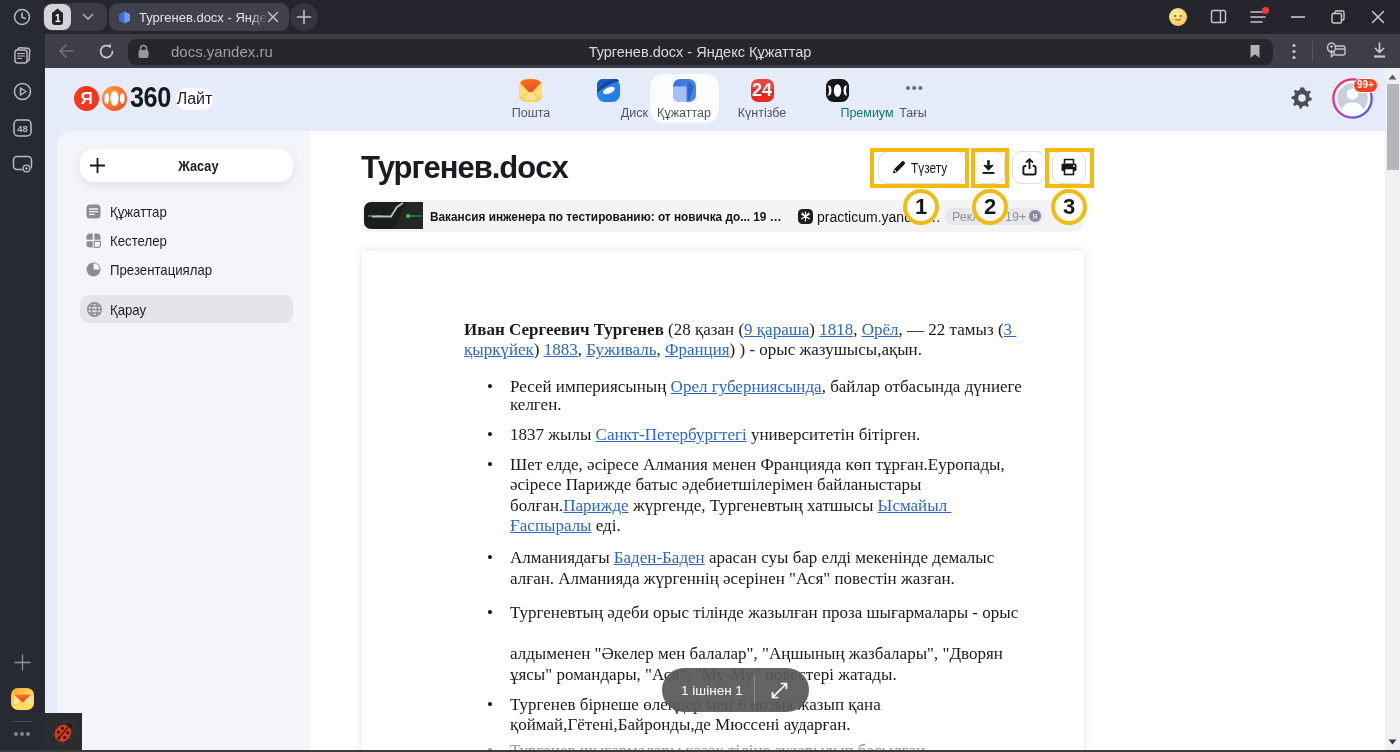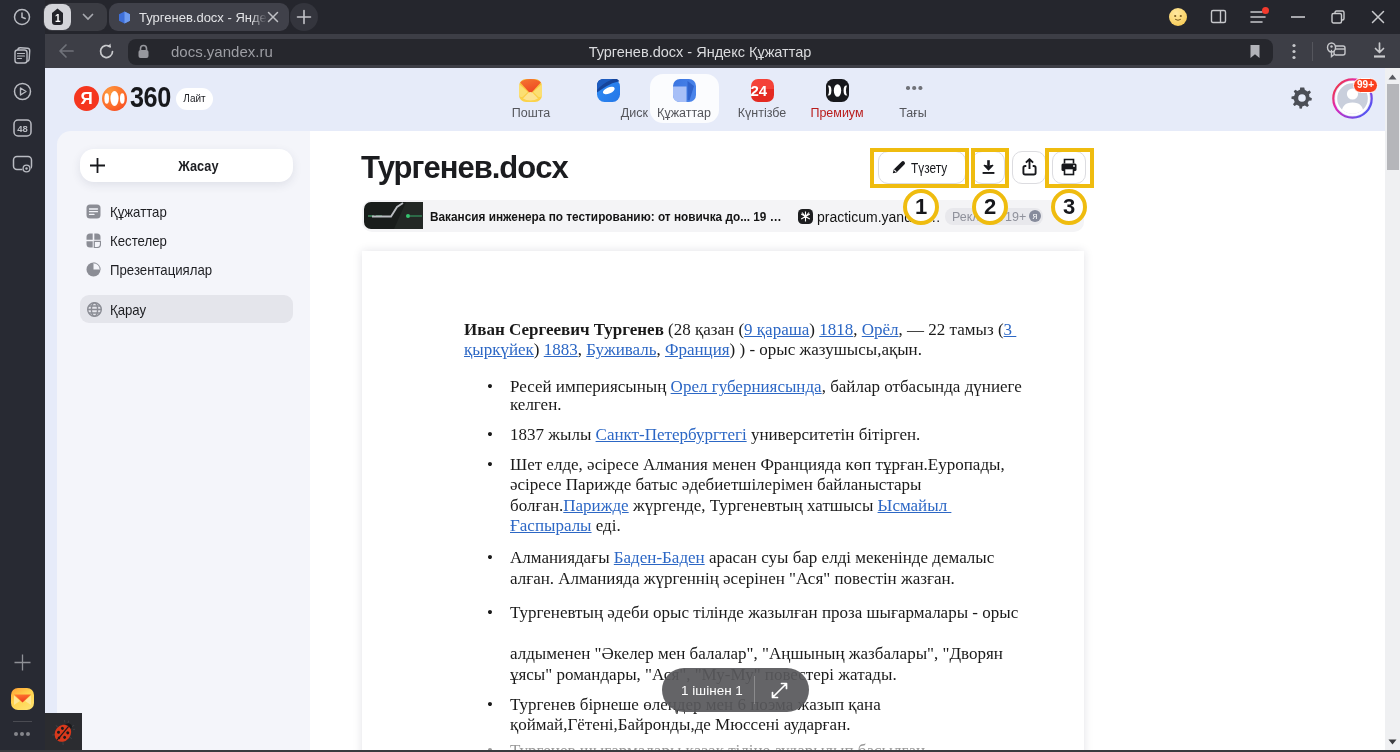--- a/index.html
+++ b/index.html
@@ -158,21 +158,21 @@
         <stop offset="0.6" stop-color="#fc6a2a"></stop>
         <stop offset="1" stop-color="#f43b1e"></stop>
       </radialGradient>
     </defs>
   <circle cx="12.5" cy="12.5" r="12.5" fill="url(#o360)"></circle>
   <ellipse cx="12.5" cy="12.5" rx="4.1" ry="7.6" fill="#fff"></ellipse>
   <ellipse cx="4.7" cy="12.5" rx="2.3" ry="5.3" fill="#fff"></ellipse>
   <ellipse cx="20.3" cy="12.5" rx="2.3" ry="5.3" fill="#fff"></ellipse>
 </svg>
 <div class="abs" style="left:130px;top:81px;font-size:29px;font-weight:bold;color:#17181c;letter-spacing:-0.5px;transform:scaleX(0.87);transform-origin:0 0;">360</div>
-<div class="abs" style="left:176px;top:88px;width:37px;height:22px;background:#fff;border-radius:11px;text-align:center;font-size:10px;font-weight:500;color:#1d1e22;line-height:22px;">Лайт</div>
+<div class="abs" style="left:176px;top:88px;width:37px;height:22px;background:#fff;border-radius:11px;text-align:center;font-size:16px;font-weight:500;color:#1d1e22;line-height:22px;">Лайт</div>
 
 <div class="abs" style="left:650px;top:74px;width:69px;height:49px;background:#fbfcfe;border-radius:13px;"></div>
 
 <svg class="abs" style="left:519px;top:79px;" width="23" height="23" viewBox="0 0 23 23">
   <defs>
     <linearGradient id="mbg2" x1="0" y1="1" x2="0" y2="0">
         <stop offset="0" stop-color="#fbd34b"></stop>
         <stop offset="1" stop-color="#f8c33f"></stop>
       </linearGradient>
     <linearGradient id="mfl2" x1="0.2" y1="0" x2="0.6" y2="1">
@@ -208,39 +208,39 @@
         <stop offset="0" stop-color="#3a74e0"></stop>
         <stop offset="1" stop-color="#4a84ea"></stop>
       </linearGradient>
     </defs>
   <rect x="0" y="0" width="23" height="23" rx="7" fill="url(#docg)"></rect>
   <path d="M14.5 2 L21 7 L16.5 21.5 L14.5 21 Z" fill="#2f63cd"></path>
   <path d="M0 7.5 H13.5 V23 H7 Q0 23 0 16 Z" fill="#a7bff7"></path>
 </svg>
 <div class="abs" style="left:644px;top:106px;width:80px;text-align:center;font-size:12.5px;color:#54555b;">Құжаттар</div>
 
-<div class="abs" style="left:750.5px;top:79px;width:23px;height:23px;background:linear-gradient(180deg,#f44238 45%,#e42a22 45%);border-radius:7px;color:#fff;font-weight:bold;font-size:15px;line-height:23px;">24</div>
+<div class="abs" style="left:750.5px;top:79px;width:23px;height:23px;background:linear-gradient(180deg,#f44238 45%,#e42a22 45%);border-radius:7px;color:#fff;font-weight:bold;font-size:18px;text-align:center;line-height:23px;">24</div>
 <div class="abs" style="left:722px;top:106px;width:80px;text-align:center;font-size:12.5px;color:#54555b;">Күнтізбе</div>
 
 <svg class="abs" style="left:826px;top:79px;" width="23" height="23" viewBox="0 0 23 23">
   <defs>
       <clipPath id="premclip">
         <rect x="0" y="0" width="23" height="23" rx="7.5"></rect>
       </clipPath>
     </defs>
   <rect x="0" y="0" width="23" height="23" rx="7.5" fill="#17181c"></rect>
   <g clip-path="url(#premclip)">
     <ellipse cx="11.5" cy="11.5" rx="3.7" ry="6.3" fill="#fff"></ellipse>
     <ellipse cx="2.6" cy="11.5" rx="2.8" ry="5" fill="#fff"></ellipse>
     <ellipse cx="20.4" cy="11.5" rx="2.8" ry="5" fill="#fff"></ellipse>
     <ellipse cx="0.4" cy="11.5" rx="2.6" ry="5.2" fill="#17181c"></ellipse>
     <ellipse cx="22.6" cy="11.5" rx="2.6" ry="5.2" fill="#17181c"></ellipse>
   </g>
 </svg>
-<div class="abs" style="left:797px;top:106px;width:80px;text-align:center;font-size:12.5px;color:#b91c1c;">Премиум</div>
+<div class="abs" style="left:827px;top:106px;width:80px;text-align:center;font-size:12.5px;color:#0f766e;">Премиум</div>
 
 <div class="abs" style="left:906px;top:86px;width:3.6px;height:3.6px;border-radius:50%;background:#707279;box-shadow:6.2px 0 0 #707279, 12.4px 0 0 #707279;"></div>
 <div class="abs" style="left:873px;top:106px;width:80px;text-align:center;font-size:12.5px;color:#54555b;">Тағы</div>
 
 <svg class="abs" style="left:1291px;top:87px;" width="22" height="22" viewBox="0 0 22 22">
   <path fill="#4b4e56" d="M11 0.5 L13.2 0.5 L13.9 3.1 A8 8 0 0 1 16.2 4.4 L18.8 3.6 L19.9 5.5 L18 7.5 A8 8 0 0 1 18.4 10 L20.9 11.2 L20.5 13.4 L17.8 13.7 A8 8 0 0 1 16.6 16 L17.9 18.4 L16.2 19.9 L13.9 18.4 A8 8 0 0 1 11.5 19.2 L10.7 21.8 L8.5 21.6 L8.2 18.9 A8 8 0 0 1 5.9 17.8 L3.4 19 L2 17.2 L3.7 15 A8 8 0 0 1 2.9 12.6 L0.4 11.7 L0.6 9.5 L3.2 9 A8 8 0 0 1 4.2 6.6 L2.7 4.4 L4.2 2.7 L6.6 4 A8 8 0 0 1 8.9 2.8 L9.2 0.6 Z M11 7.2 A3.8 3.8 0 1 0 11 14.8 A3.8 3.8 0 0 0 11 7.2 Z"></path>
 </svg>
 
 <svg class="abs" style="left:1332px;top:78px;" width="41" height="41" viewBox="0 0 41 41">
   <defs>

